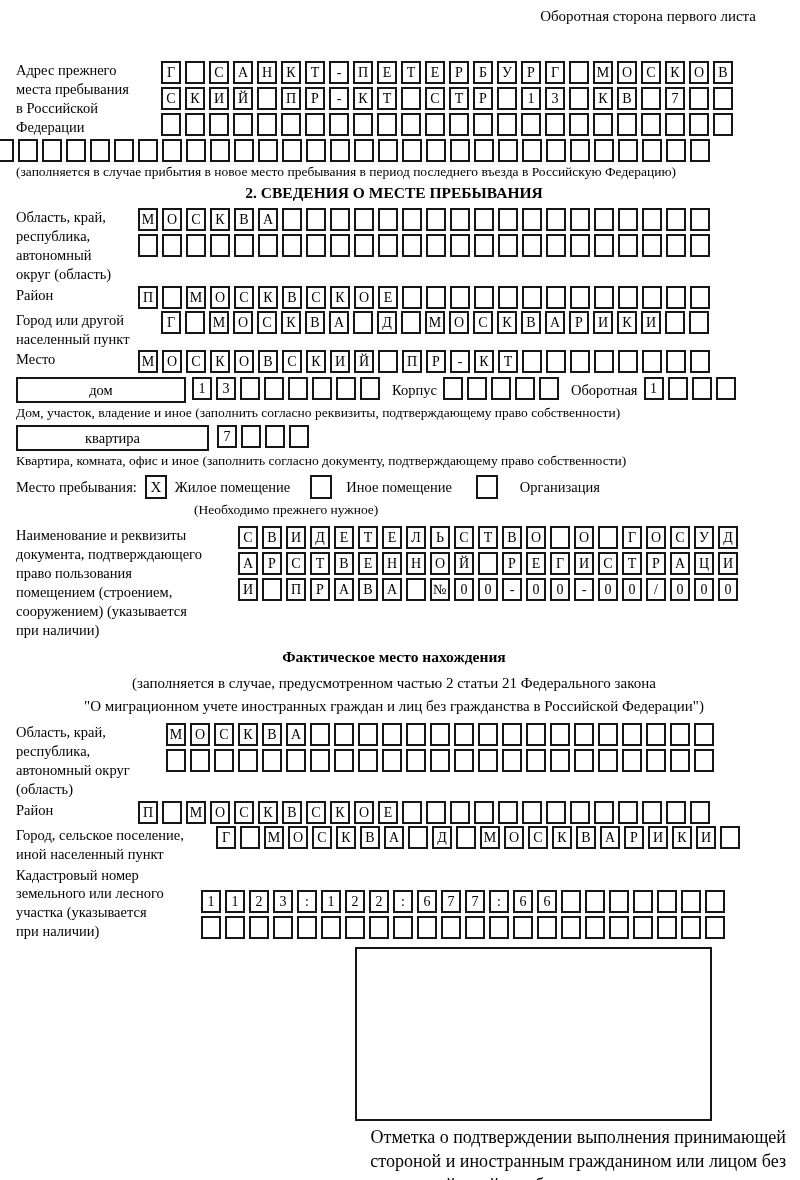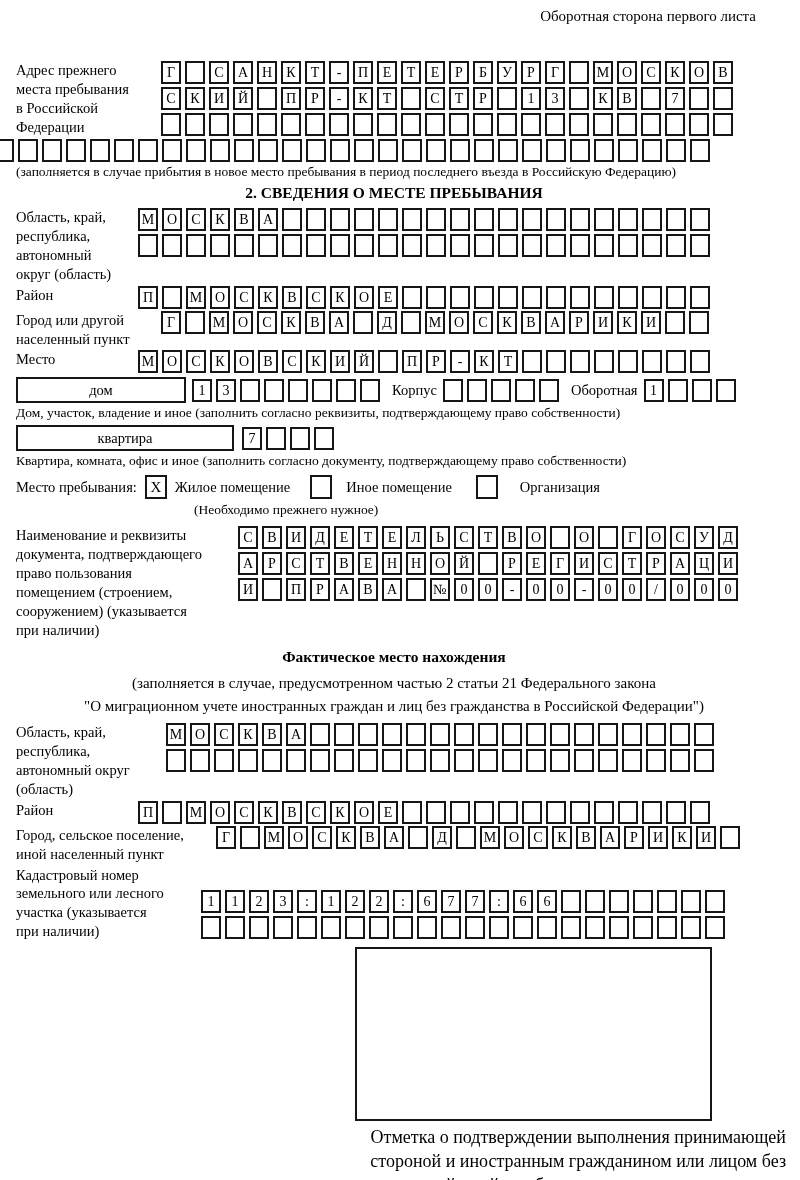--- a/index.html
+++ b/index.html
@@ -22,23 +22,23 @@
     font-family:"Liberation Serif",serif;
   }
   .caption{font-size:13.5px;margin:2px 0 4px 0;}
   .caption-left{font-size:13.5px;margin:1px 0 4px 0;}
   .h-bold{font-weight:bold;text-align:center;font-size:15.5px;margin:4px 0 6px 0;}
   .mt26{margin-top:24px;}
   .overflow-row{margin-left:-22px;margin-top:3px;}
 
   .wbox{border:2px solid #161616;box-sizing:border-box;height:26px;display:flex;
         align-items:center;justify-content:center;font-size:14.5px;flex-shrink:0;}
-  .dom-box{width:170px;} .kv-box{width:218px;}
+  .dom-box{width:170px;} .kv-box{width:193px;}
   .inline-lbl{font-size:14.5px;line-height:26px;flex-shrink:0;}
-  .hrow{display:flex;align-items:center;margin:4px 0 2px 0;}
+  .hrow{display:flex;align-items:flex-start;margin:4px 0 2px 0;}
 
   .checkbox{width:22px;height:24px;box-sizing:border-box;border:2px solid #161616;
     display:inline-flex;align-items:center;justify-content:center;font-size:15px;flex-shrink:0;}
   .mesto-row{display:flex;align-items:center;margin-top:6px;font-size:14.5px;}
   .hint{font-size:13.5px;margin:3px 0 8px 178px;}
 
   .doc-row{min-height:118px;}
 
   .fact-note{text-align:center;font-size:15px;line-height:1.5;}
   .stamp-box{width:357px;height:174px;border:2px solid #161616;box-sizing:border-box;

